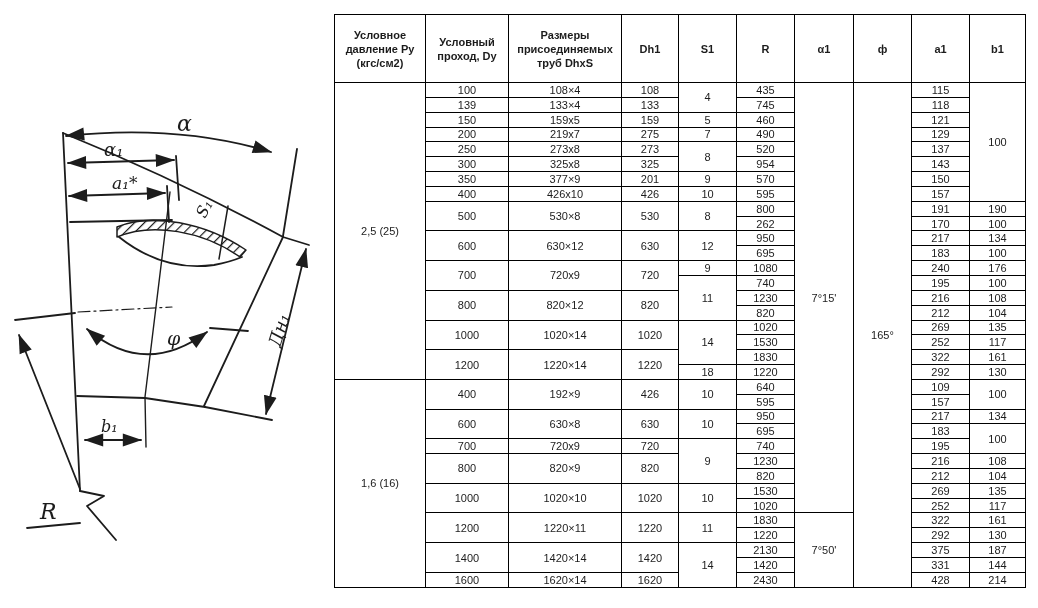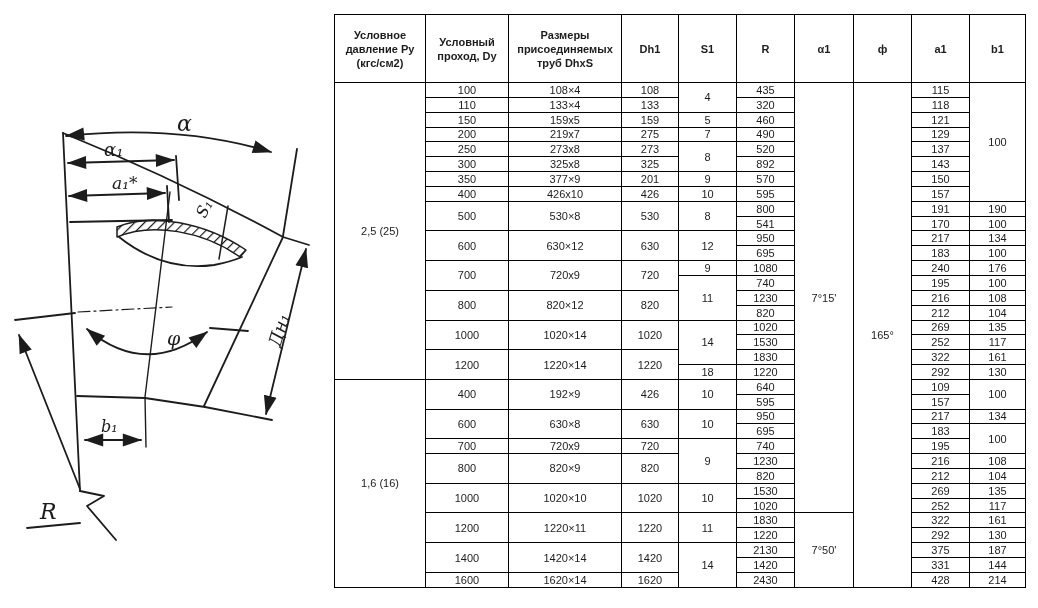--- a/index.html
+++ b/index.html
@@ -138,24 +138,24 @@
           <td>108×4</td>
           <td>108</td>
           <td rowspan="2">4</td>
           <td>435</td>
           <td rowspan="29">7°15'</td>
           <td rowspan="34">165°</td>
           <td>115</td>
           <td rowspan="8">100</td>
         </tr>
         <tr>
-          <td>110</td>
+          <td>139</td>
           <td>133×4</td>
           <td>133</td>
-          <td>320</td>
+          <td>745</td>
           <td>118</td>
         </tr>
         <tr>
           <td>150</td>
           <td>159x5</td>
           <td>159</td>
           <td>5</td>
           <td>460</td>
           <td>121</td>
         </tr>
@@ -172,21 +172,21 @@
           <td>273x8</td>
           <td>273</td>
           <td rowspan="2">8</td>
           <td>520</td>
           <td>137</td>
         </tr>
         <tr>
           <td>300</td>
           <td>325x8</td>
           <td>325</td>
-          <td>892</td>
+          <td>954</td>
           <td>143</td>
         </tr>
         <tr>
           <td>350</td>
           <td>377×9</td>
           <td>201</td>
           <td>9</td>
           <td>570</td>
           <td>150</td>
         </tr>
@@ -201,21 +201,21 @@
         <tr>
           <td rowspan="2">500</td>
           <td rowspan="2">530×8</td>
           <td rowspan="2">530</td>
           <td rowspan="2">8</td>
           <td>800</td>
           <td>191</td>
           <td>190</td>
         </tr>
         <tr>
-          <td>541</td>
+          <td>262</td>
           <td>170</td>
           <td>100</td>
         </tr>
         <tr>
           <td rowspan="2">600</td>
           <td rowspan="2">630×12</td>
           <td rowspan="2">630</td>
           <td rowspan="2">12</td>
           <td>950</td>
           <td>217</td>

